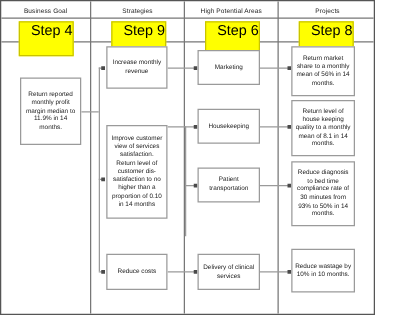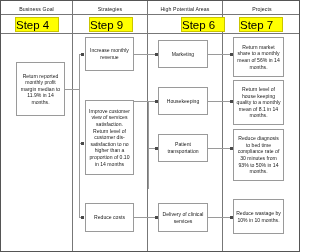--- a/index.html
+++ b/index.html
@@ -31,22 +31,22 @@
     letter-spacing:.1px;
     white-space:nowrap;
   }
   .step-chip{
     position:absolute;
     background:#ffff00;
     border:1px solid #c9c400;
     color:#000000;
     font-size:11.5px;
     line-height:15px;
-    height:15px;
-    text-align:left;
+    height:28px;
+    text-align:right;
     white-space:nowrap;
     box-sizing:border-box;
   }
 
   
   .node{
     position:absolute;
     border:1px solid #9a9a9a;
     background:#ffffff;
     box-sizing:border-box;
@@ -84,22 +84,22 @@
   <div class="hdr-rule" style="top:13px;"></div>
   <div class="hdr-rule" style="top:32px;"></div>
 
   <div class="col-title" style="left:0px;width:71px;">Business Goal</div>
   <div class="col-title" style="left:72px;width:74px;">Strategies</div>
   <div class="col-title" style="left:147px;width:74px;">High Potential Areas</div>
   <div class="col-title" style="left:222px;width:78px;">Projects</div>
 
   <div class="step-chip" style="left:14px;top:16px;width:44px;">Step 4</div>
   <div class="step-chip" style="left:88px;top:16px;width:44px;">Step 9</div>
-  <div class="step-chip" style="left:180px;top:16px;width:44px;">Step 6</div>
-  <div class="step-chip" style="left:238px;top:16px;width:44px;">Step 7</div>
+  <div class="step-chip" style="left:163px;top:16px;width:44px;">Step 6</div>
+  <div class="step-chip" style="left:238px;top:16px;width:44px;">Step 8</div>
 
   <div class="ln h" style="left:64px;top:88px;width:14px;"></div>
   <div class="ln v" style="left:78px;top:53px;height:163px;"></div>
   <div class="ln h" style="left:78px;top:53px;width:5px;"></div>
   <div class="ln h" style="left:78px;top:142px;width:5px;"></div>
   <div class="ln h" style="left:78px;top:216px;width:5px;"></div>
   <div class="arw" style="left:80px;top:52px;"></div>
   <div class="arw" style="left:80px;top:141px;"></div>
   <div class="arw" style="left:80px;top:215px;"></div>
 

